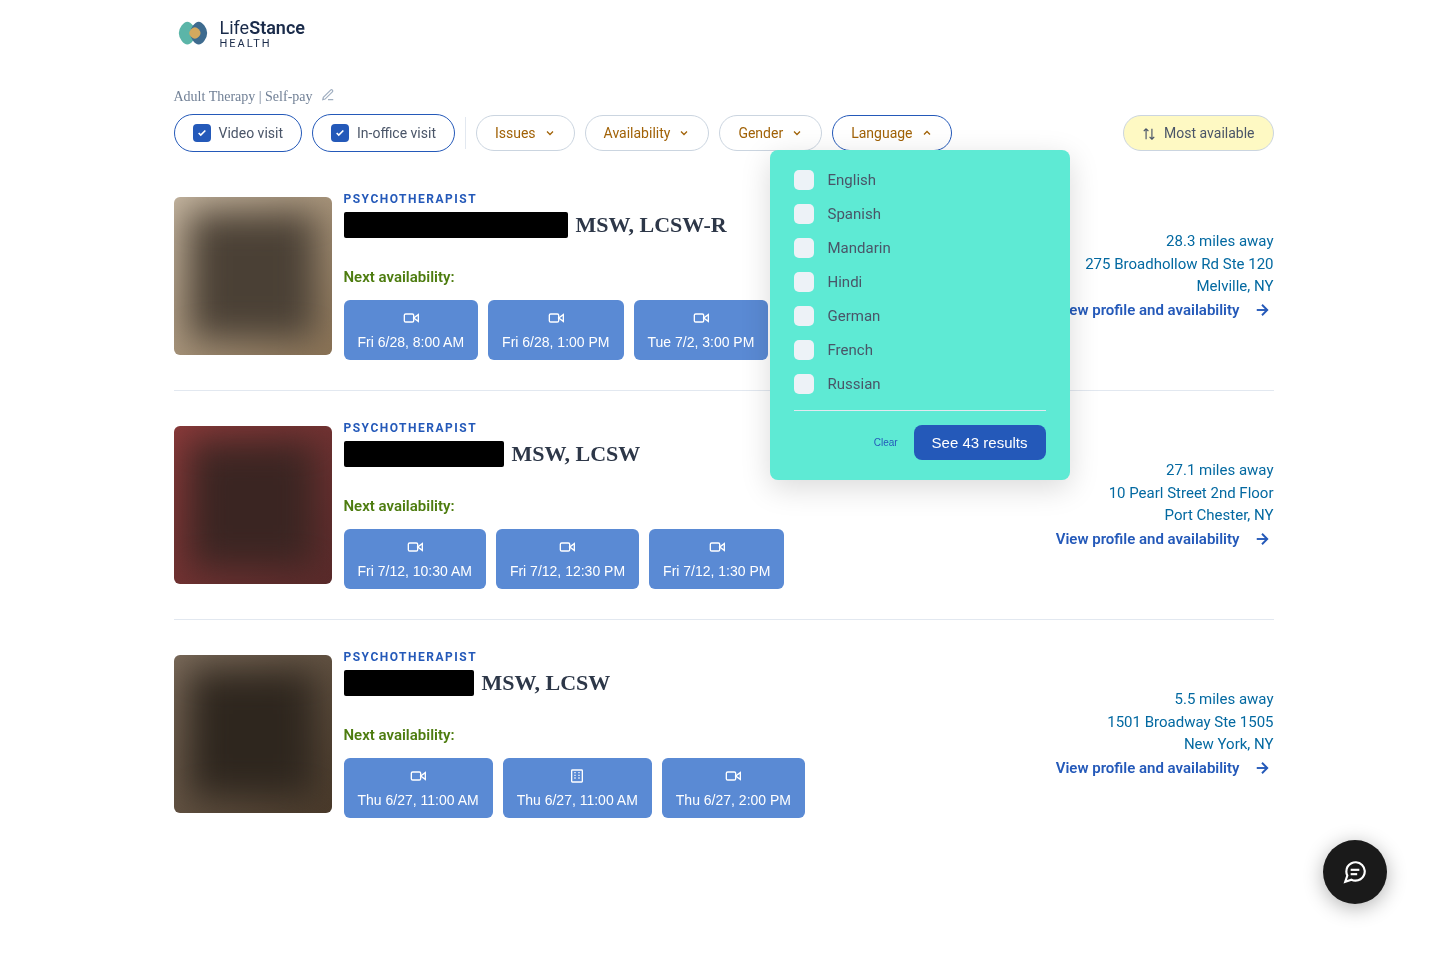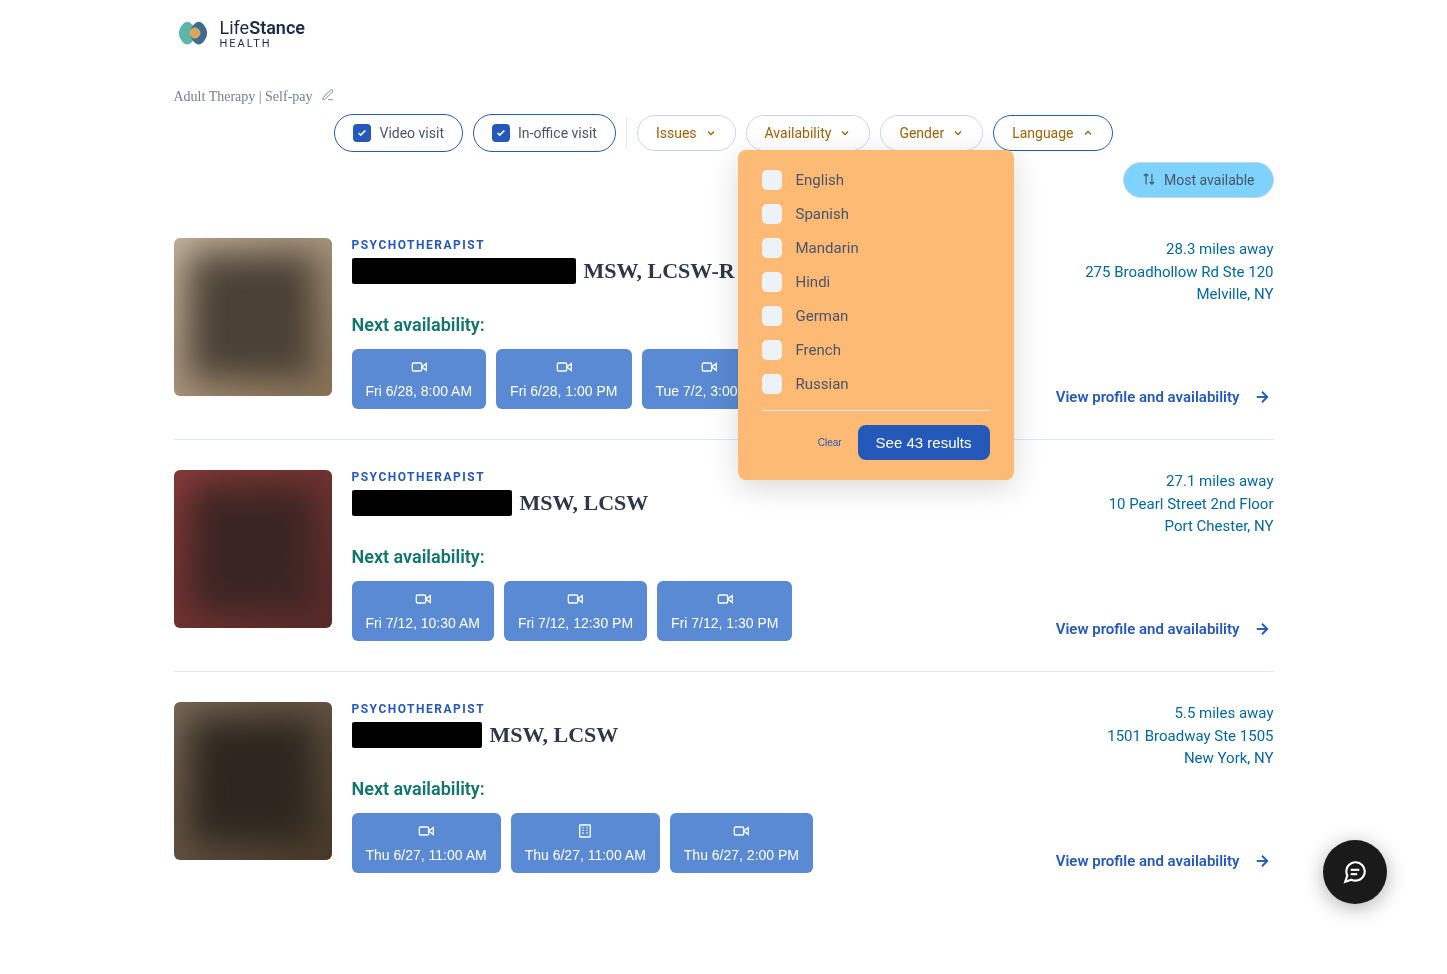--- a/index.html
+++ b/index.html
@@ -75,21 +75,20 @@
     .chevron-down {
       display: inline-block;
       color: #2459b9;
     }
     .filters-row {
       display: flex;
       align-items: center;
       gap: 10px;
       margin-bottom: 40px;
       position: relative;
-      flex-direction: column;
     }
     .filters-left {
       display: flex;
       align-items: center;
       gap: 10px;
     }
     .filters-right {
       margin-left: auto;
     }
     .chip {
@@ -133,37 +132,37 @@
     .filter-pill.active {
       border-color: #2459b9;
     }
     .divider-vert {
       width: 1px;
       height: 32px;
       background: #e2e8f0;
     }
     .sort-pill {
       display: inline-flex;
-      align-items: flex-start;
+      align-items: flex-end;
       gap: 8px;
       padding: 9px 18px;
       border-radius: 999px;
       border: 1px solid #cbd5e0;
       font-size: 14px;
       color: #4a5568;
       cursor: pointer;
-      background: #7dd3fc;
+      background: #fef9c3;
     }
     
     .dropdown-panel {
       position: absolute;
       top: 36px;
-      left: 564px;
-      width: 276px;
-      background: #fdba74;
+      left: 596px;
+      width: 300px;
+      background: #5eead4;
       border-radius: 8px;
       box-shadow: 0 8px 30px rgba(0,0,0,0.15);
       padding: 20px 24px;
       z-index: 100;
     }
     .dropdown-options {
       display: flex;
       flex-direction: column;
       gap: 14px;
       margin-bottom: 16px;
@@ -208,24 +207,25 @@
       border: none;
       border-radius: 8px;
       padding: 9px 18px;
       font-size: 15px;
       font-weight: 500;
       cursor: pointer;
     }
     
     .provider-card {
       display: flex;
-      gap: 20px;
+      gap: 12px;
       padding-bottom: 30px;
       border-bottom: 1px solid #e2e8f0;
       margin-bottom: 30px;
+      align-items: center;
     }
     .provider-photo {
       width: 158px;
       height: 158px;
       border-radius: 6px;
       background: linear-gradient(135deg, #c4b5a0, #8b7355);
       flex-shrink: 0;
       position: relative;
       overflow: hidden;
     }
@@ -259,23 +259,23 @@
     }
     .name-redacted {
       display: inline-block;
       background: #000;
       height: 26px;
       border-radius: 2px;
       margin-right: 8px;
       vertical-align: middle;
     }
     .availability-label {
-      font-size: 18px;
+      font-size: 15px;
       font-weight: 600;
-      color: #0f766e;
+      color: #4d7c0f;
       margin-bottom: 14px;
     }
     .slot-row {
       display: flex;
       gap: 10px;
       flex-wrap: wrap;
     }
     .slot-btn {
       display: inline-flex;
       align-items: center;

